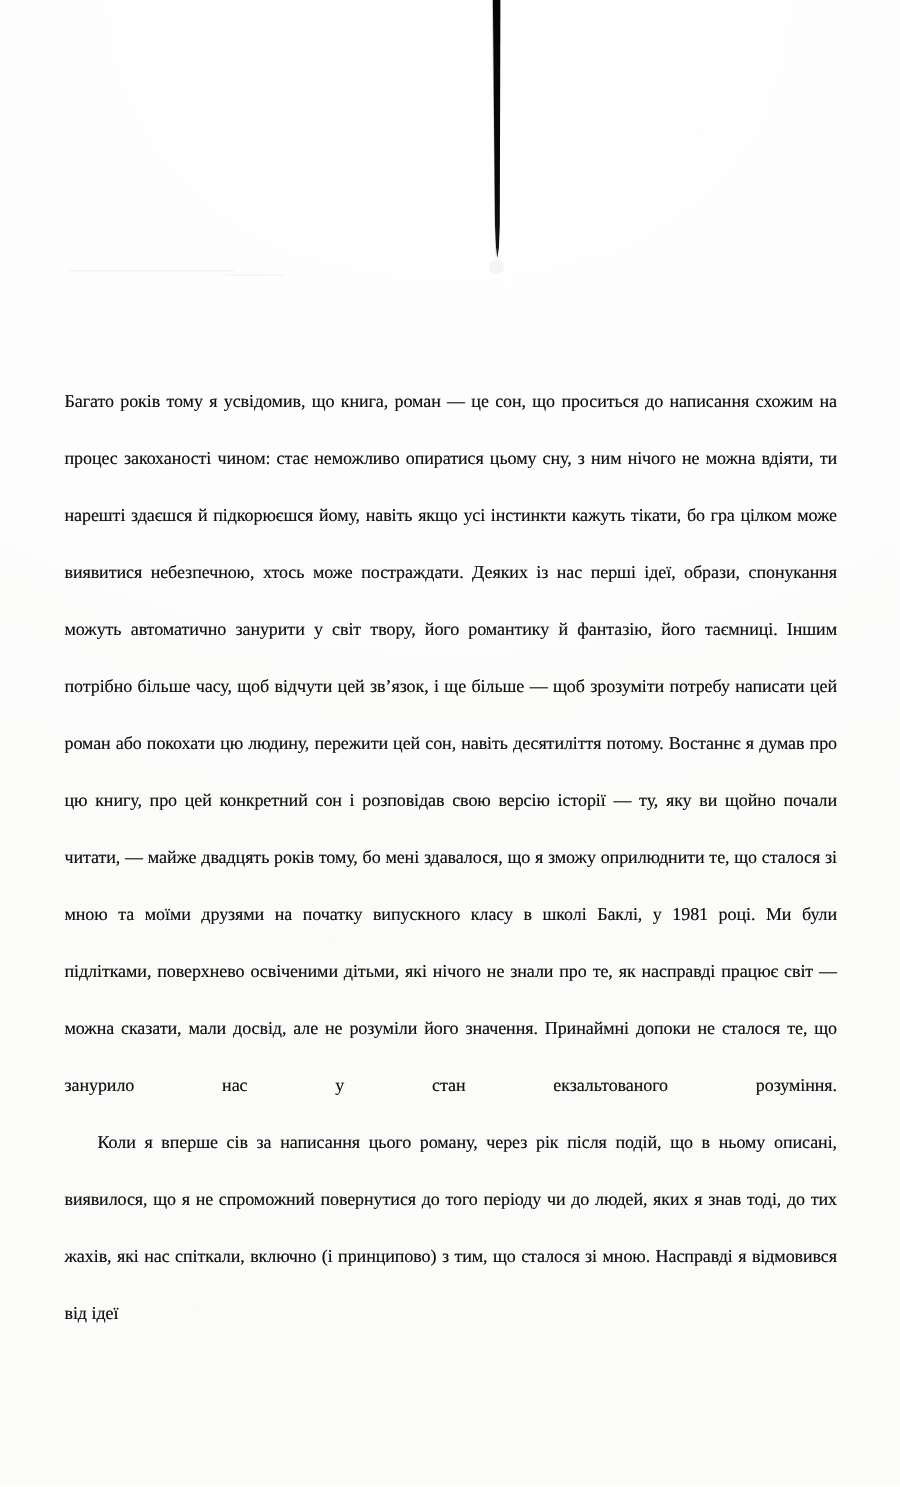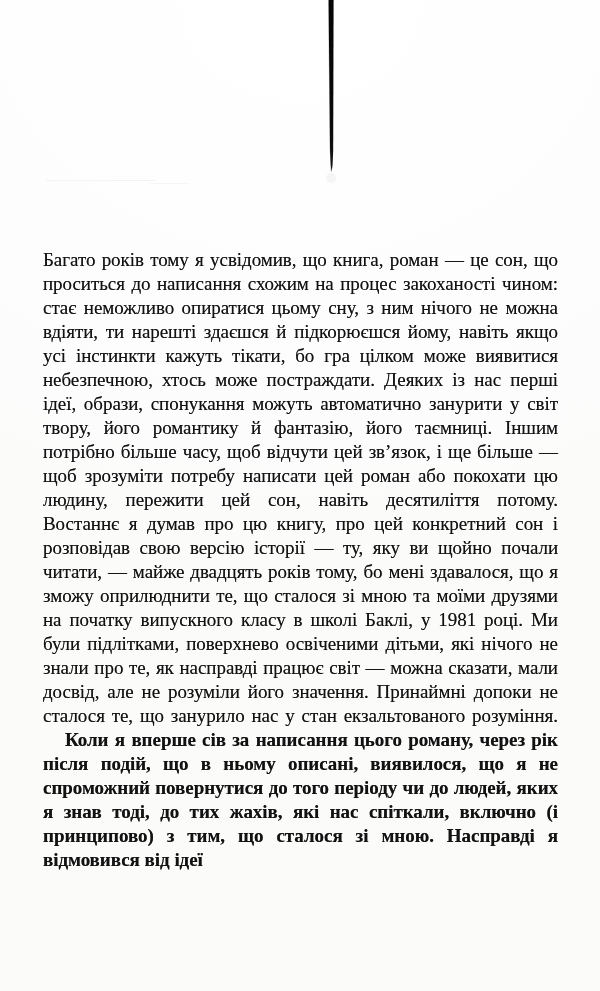--- a/index.html
+++ b/index.html
@@ -52,35 +52,35 @@
   
   #text-block {
     position: absolute;
     left: 43px;
     top: 248px;
     width: 515px;
   }
 
   p.para {
     margin: 0;
-    font-size: 19px;
-    line-height: 24px;
+    font-size: 12px;
+    line-height: 38px;
     color: #121212;
     text-align: justify;
     text-justify: inter-word;
     -webkit-hyphens: none;
     hyphens: none;
     letter-spacing: -0.05px;
     word-spacing: 0.1px;
     text-rendering: optimizeLegibility;
   }
   p.para + p.para { text-indent: 22px; }
 
   
-  p.para:last-child { text-align-last: left; font-weight: bold; }
+  p.para:last-child { text-align-last: left; }
   p.para:not(:last-child) { text-align-last: justify; }
 
   
   p.para {
     -webkit-font-smoothing: none;
     text-shadow: 0 0 0.35px rgba(0,0,0,.55);
   }
 </style>
 </head>
 <body>

